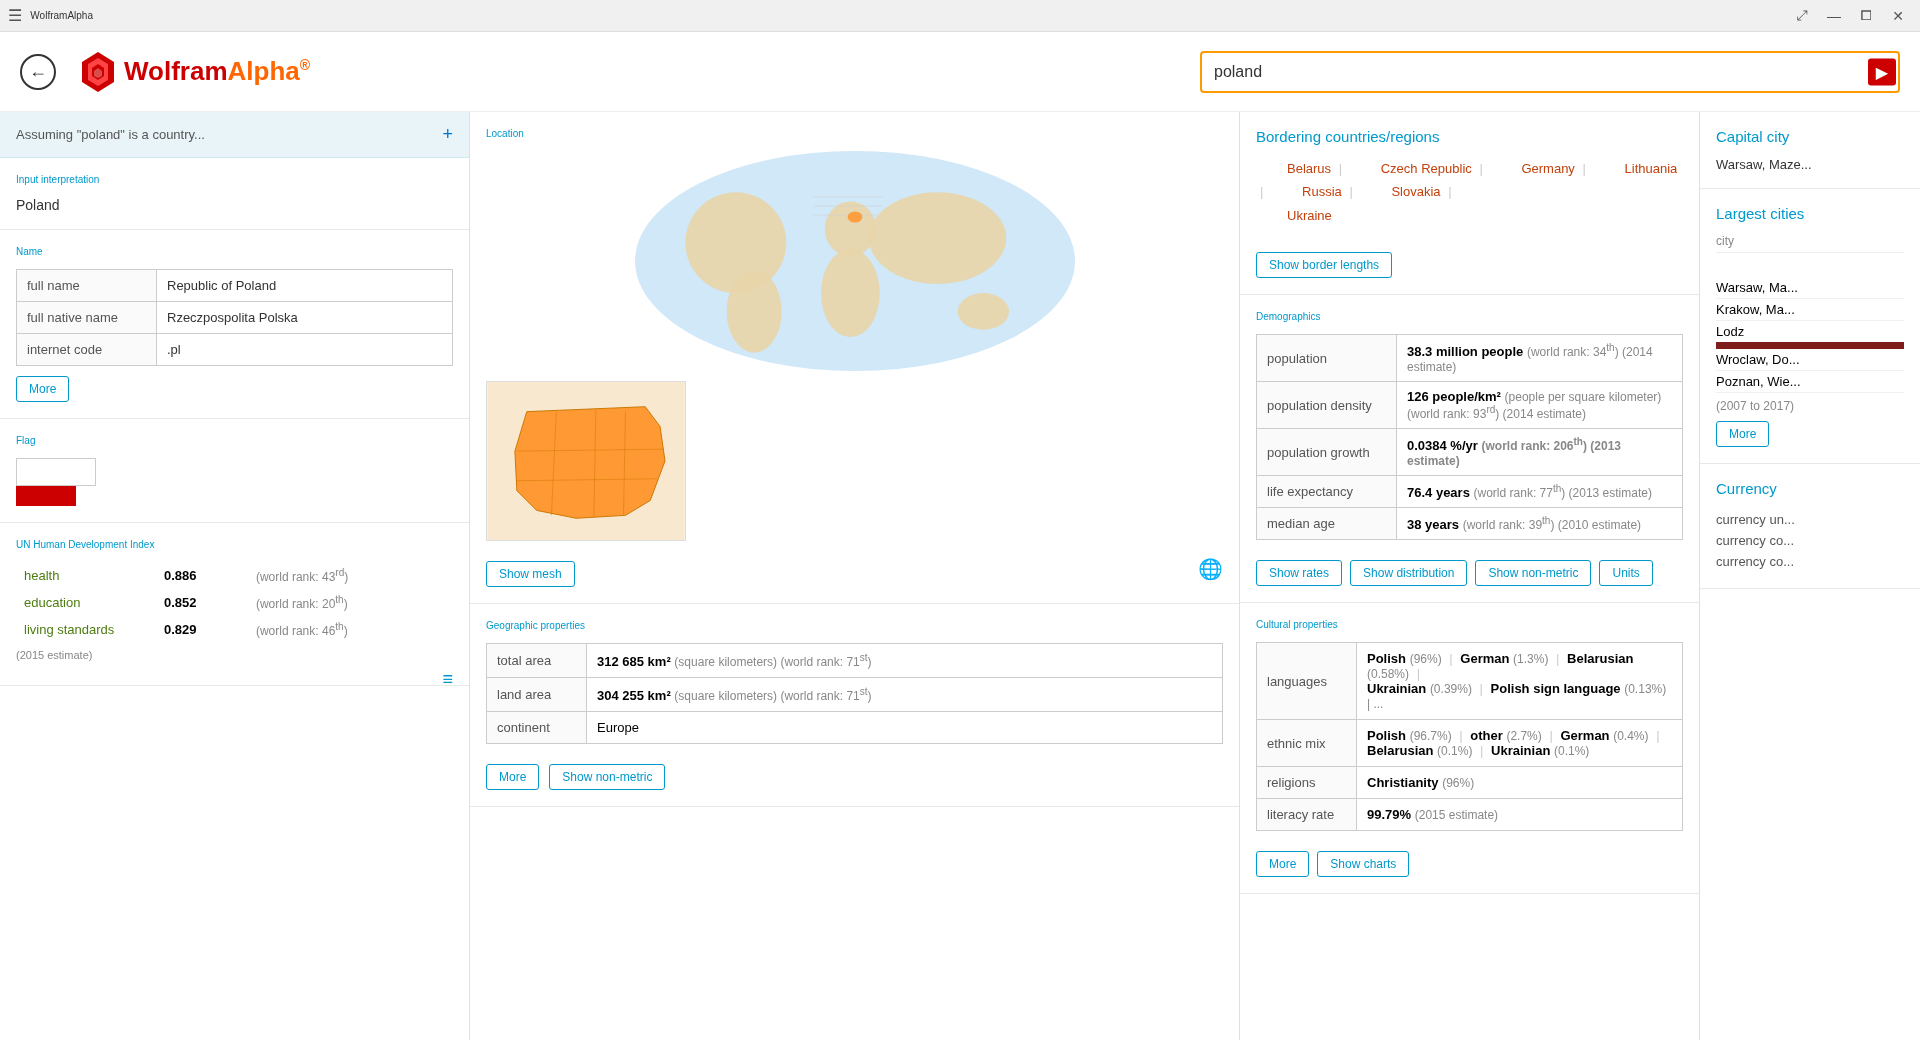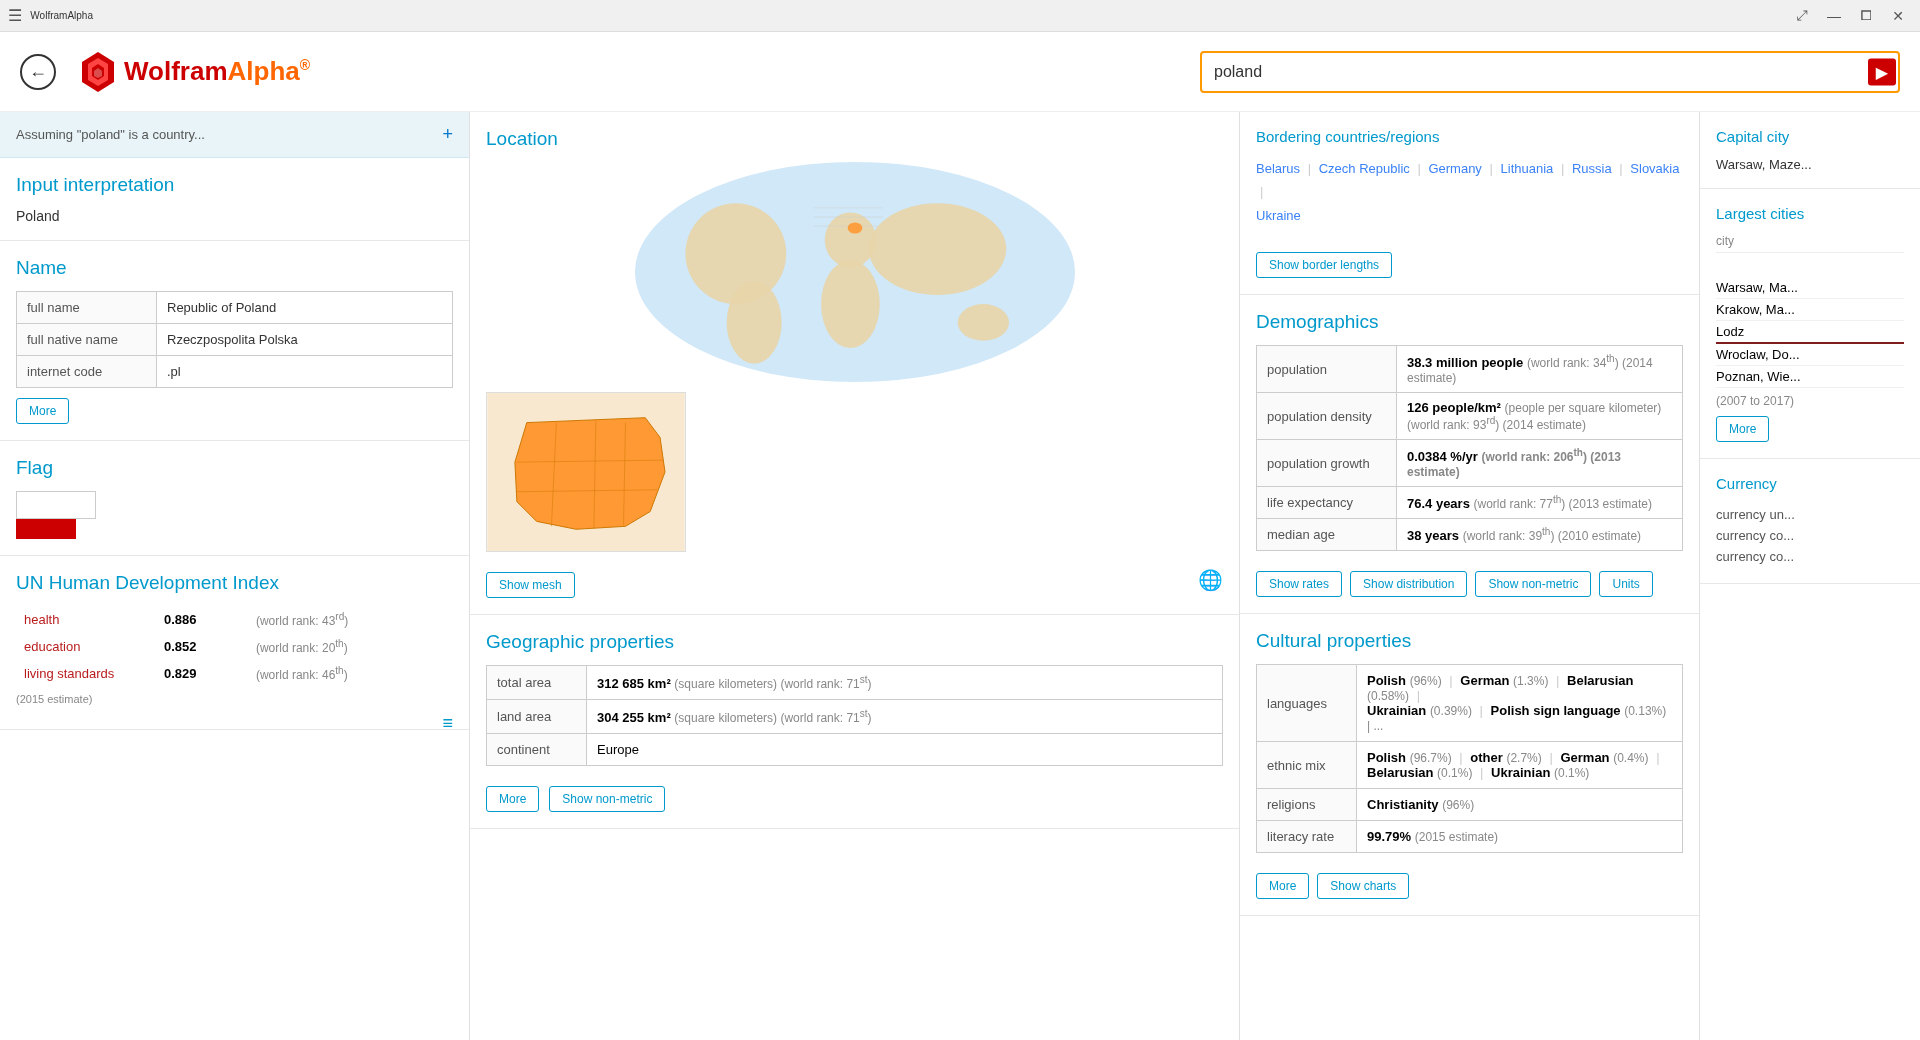--- a/index.html
+++ b/index.html
@@ -100,21 +100,21 @@
     .assuming-text { font-size: 13px; color: #555; }
     .assuming-plus { color: #0077cc; font-size: 18px; cursor: pointer; }
 
     
     .section {
       padding: 16px;
       border-bottom: 1px solid #e8e8e8;
     }
     .section-title {
       color: #0099cc;
-      font-size: 19px;
+      font-size: 10px;
       font-weight: normal;
       margin-bottom: 12px;
     }
 
     
     .info-table {
       width: 100%;
       border-collapse: collapse;
       border: 1px solid #ccc;
     }
@@ -146,21 +146,21 @@
 
     
     .flag-rect {
       width: 60px; height: 20px;
       background: #cc0000;
     }
 
     
     .hdi-table { width: 100%; border-collapse: collapse; }
     .hdi-table td { padding: 5px 8px; font-size: 13px; }
-    .hdi-table td:first-child { color: #b91c1c; width: 140px; }
+    .hdi-table td:first-child { color: #4d7c0f; width: 140px; }
     .hdi-table td:nth-child(2) { font-weight: bold; }
     .hdi-table td:last-child { color: #888; font-size: 12px; }
     .hdi-note { font-size: 11px; color: #888; margin-top: 6px; }
 
     
     .center-panel {
       flex: 1;
       background: white;
       overflow-y: auto;
       border-right: 1px solid #e0e0e0;
@@ -186,21 +186,21 @@
       min-width: 460px;
       background: white;
       overflow-y: auto;
       border-right: 1px solid #e0e0e0;
     }
 
     
     .bordering-section { padding: 16px; border-bottom: 1px solid #e8e8e8; }
     .section-title-right { color: #0099cc; font-size: 15px; margin-bottom: 12px; }
     .country-links { font-size: 13px; color: #333; line-height: 1.8; }
-    .country-link { color: #3b82f6; cursor: pointer; }
+    .country-link { color: #c2410c; cursor: pointer; margin-left: 31px; }
     .country-sep { color: #ccc; margin: 0 4px; }
 
     
     .demo-table { width: 100%; border-collapse: collapse; border: 1px solid #ccc; }
     .demo-table td { padding: 7px 10px; border: 1px solid #ccc; font-size: 13px; }
     .demo-table td:first-child { color: #555; background: #fafafa; width: 140px; }
 
     .demo-actions { display: flex; gap: 8px; margin-top: 10px; flex-wrap: wrap; }
 
     
@@ -549,21 +549,21 @@
       <div class="far-section-title">Capital city</div>
       <div style="font-size:13px;color:#333;">Warsaw, Maze...</div>
     </div>
 
     <div class="far-section">
       <div class="far-section-title">Largest cities</div>
       <div style="font-size:12px;color:#888;border-bottom:1px solid #eee;padding-bottom:4px;margin-bottom:6px;">city</div>
       <div>
         <div style="font-size:13px;padding:3px 0;border-bottom:1px solid #f0f0f0;margin-top:24px;">Warsaw, Ma...</div>
         <div style="font-size:13px;padding:3px 0;border-bottom:1px solid #f0f0f0;">Krakow, Ma...</div>
-        <div style="font-size:13px;padding:3px 0;border-bottom:2px solid #7f1d1d;">Lodz</div>
+        <div style="font-size:13px;padding:3px 0;border-bottom:7px solid #7f1d1d;">Lodz</div>
         <div style="font-size:13px;padding:3px 0;border-bottom:1px solid #f0f0f0;">Wroclaw, Do...</div>
         <div style="font-size:13px;padding:3px 0;border-bottom:1px solid #f0f0f0;">Poznan, Wie...</div>
       </div>
       <div style="font-size:12px;color:#888;margin-top:6px;">(2007 to 2017)</div>
       <button class="btn-outline" style="margin-top:8px;">More</button>
     </div>
 
     <div class="far-section">
       <div class="far-section-title">Currency</div>
       <div style="font-size:13px;padding:3px 0;color:#555;">currency un...</div>

